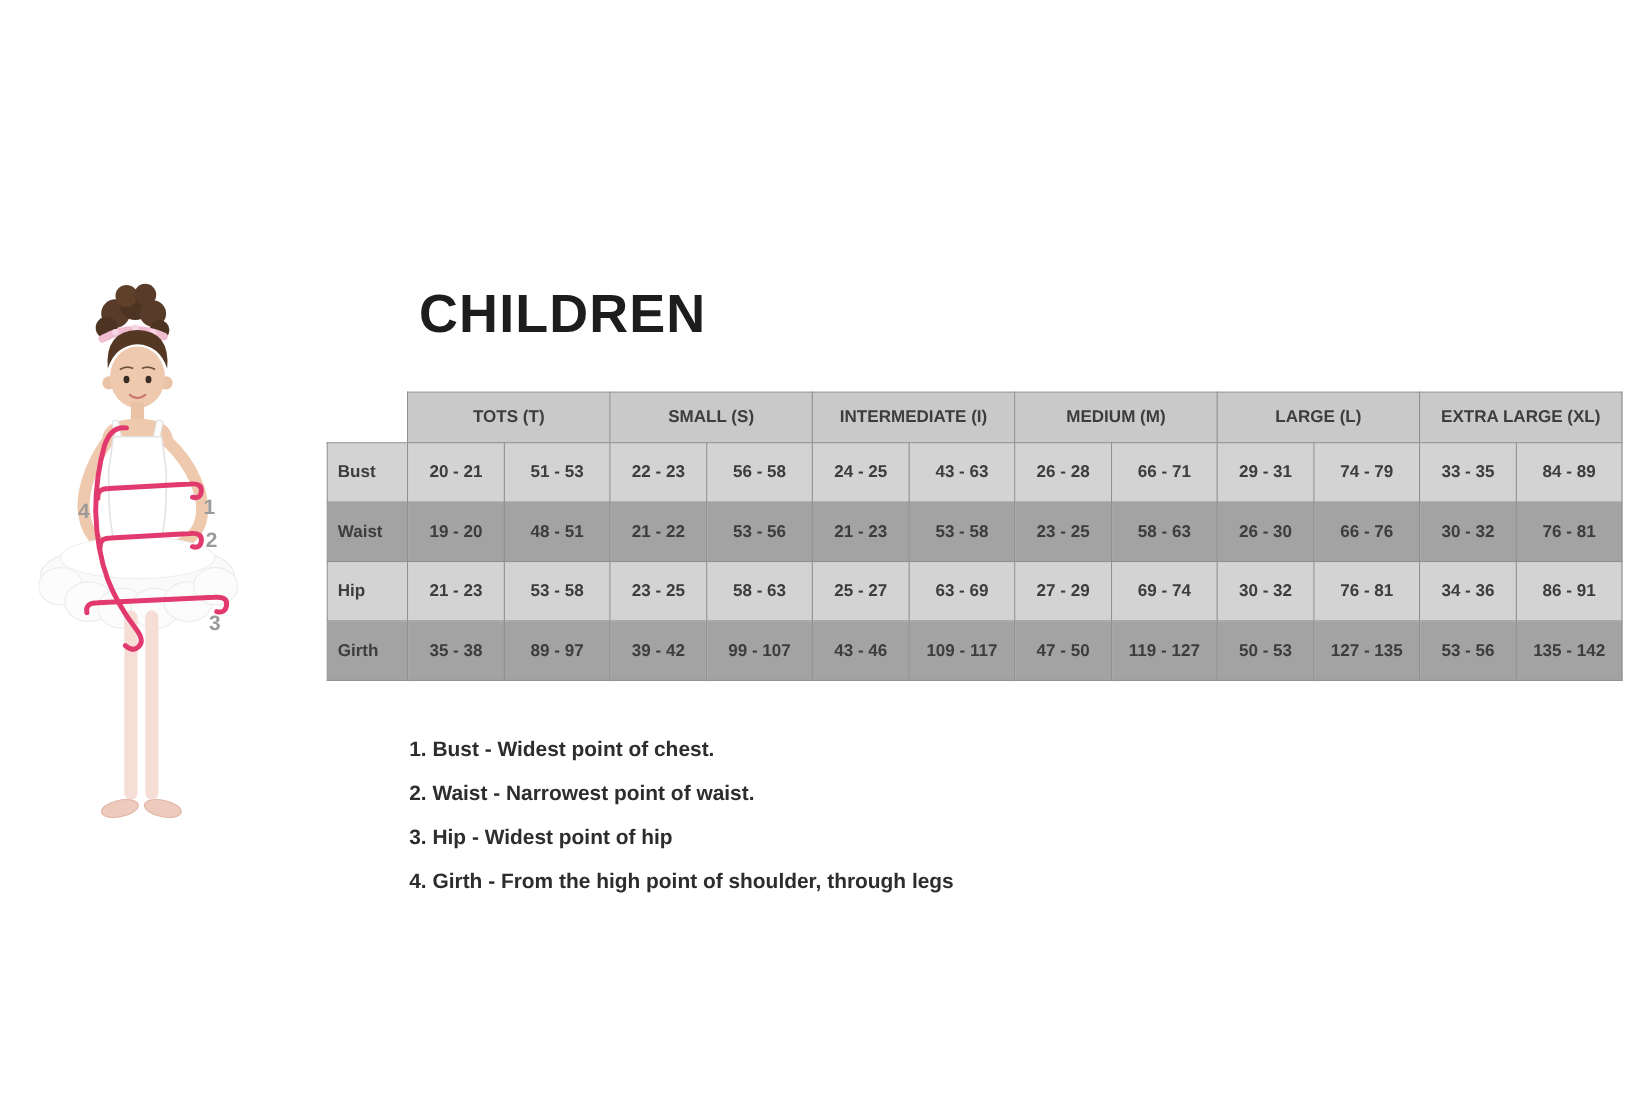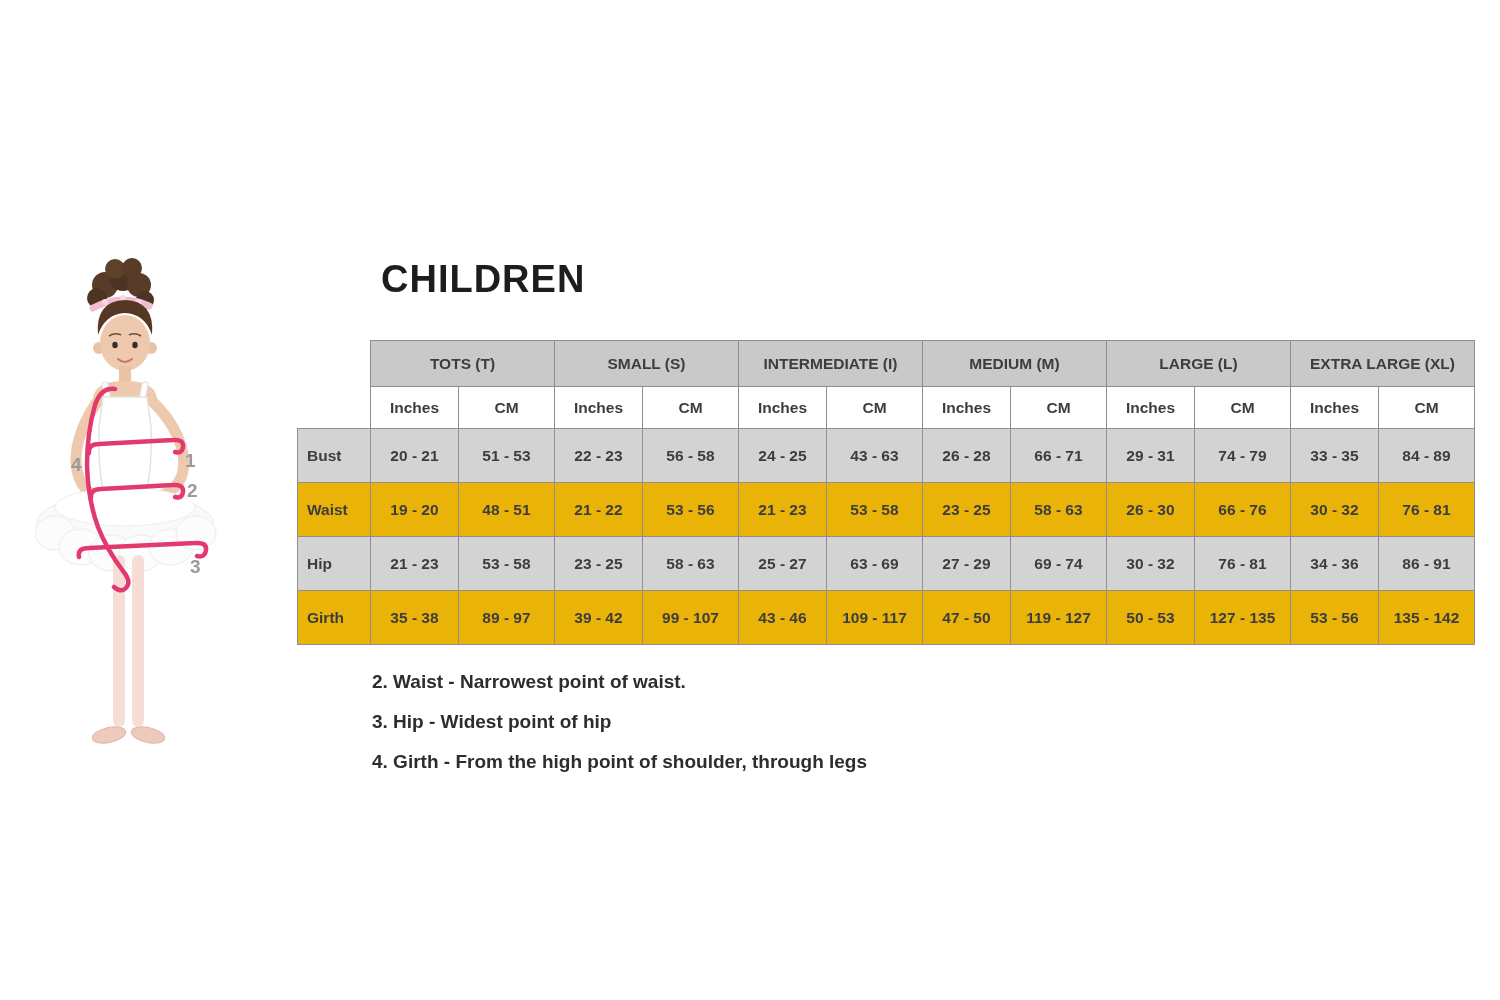--- a/index.html
+++ b/index.html
@@ -1,42 +1,42 @@
 <!DOCTYPE html>
 <html><head>
 <meta charset="utf-8">
 <style>
   * { margin:0; padding:0; box-sizing:border-box; }
   html,body { width:1500px; height:1000px; background:#ffffff;
     font-family:"Liberation Sans", sans-serif; overflow:hidden; }
   #page { position:relative; width:1500px; height:1000px; background:#fff; }
 
   
-  #title { position:absolute; left:381px; top:258px; font-size:38px;
+  #title { position:absolute; left:381px; top:258px; font-size:49px;
     font-weight:700; letter-spacing:1px; color:#1d1d1d; }
 
   
   #figure-wrap { position:absolute; left:35px; top:255px; width:270px; height:510px; }
   #figure-wrap svg { width:100%; height:100%; }
   .measure-num { font-size:19px; font-weight:600; fill:#9a9a9a;
     font-family:"Liberation Sans", sans-serif; }
 
   
-  #table-wrap { position:absolute; left:297px; top:340px; }
+  #table-wrap { position:absolute; left:297px; top:356px; }
   table { border-collapse:collapse; table-layout:fixed; }
   th, td { border:1px solid #8f8f8f; font-size:15.5px; color:#3d3d3d;
     text-align:center; vertical-align:middle; font-weight:600; }
   td.corner { border:none; background:#fff; }
   tr.group-row { height:46px; }
   tr.unit-row { height:42px; }
   tr.data-row { height:54px; }
   th.group-h { background:#c9c9c9; font-weight:700; }
   th.unit-h { background:#ffffff; font-weight:700; }
   tr.gray td, tr.gray th.rowlabel { background:#d3d3d3; }
-  tr.white td, tr.white th.rowlabel { background:#eab308; }
+  tr.white td, tr.white th.rowlabel { background:#a3a3a3; }
   th.rowlabel { text-align:left; padding-left:9px; font-weight:600; }
 
   
   #notes { position:absolute; left:372px; top:662px; }
   .note { font-size:19px; font-weight:600; color:#2d2d2d; line-height:40px;
     white-space:nowrap; }
 </style>
 </head>
 <body>
 
@@ -151,35 +151,20 @@
         </colgroup>
         <thead>
           <tr class="group-row">
             <td class="corner"></td>
             <th class="group-h" colspan="2">TOTS (T)</th>
             <th class="group-h" colspan="2">SMALL (S)</th>
             <th class="group-h" colspan="2">INTERMEDIATE (I)</th>
             <th class="group-h" colspan="2">MEDIUM (M)</th>
             <th class="group-h" colspan="2">LARGE (L)</th>
             <th class="group-h" colspan="2">EXTRA LARGE (XL)</th>
-          </tr>
-          <tr class="unit-row">
-            <td class="corner"></td>
-            <th class="unit-h">Inches</th>
-            <th class="unit-h">CM</th>
-            <th class="unit-h">Inches</th>
-            <th class="unit-h">CM</th>
-            <th class="unit-h">Inches</th>
-            <th class="unit-h">CM</th>
-            <th class="unit-h">Inches</th>
-            <th class="unit-h">CM</th>
-            <th class="unit-h">Inches</th>
-            <th class="unit-h">CM</th>
-            <th class="unit-h">Inches</th>
-            <th class="unit-h">CM</th>
           </tr>
         </thead>
         <tbody>
           <tr class="data-row gray">
             <th class="rowlabel">Bust</th>
             <td>20 - 21</td>
             <td>51 - 53</td>
             <td>22 - 23</td>
             <td>56 - 58</td>
             <td>24 - 25</td>
@@ -234,18 +219,19 @@
             <td>50 - 53</td>
             <td>127 - 135</td>
             <td>53 - 56</td>
             <td>135 - 142</td>
           </tr>
         </tbody>
       </table>
   </div>
 
   <div id="notes">
+    <div class="note">1. Bust - Widest point of chest.</div>
     <div class="note">2. Waist - Narrowest point of waist.</div>
     <div class="note">3. Hip - Widest point of hip</div>
     <div class="note">4. Girth - From the high point of shoulder, through legs</div>
   </div>
 
 </div>
 
 </body></html>

